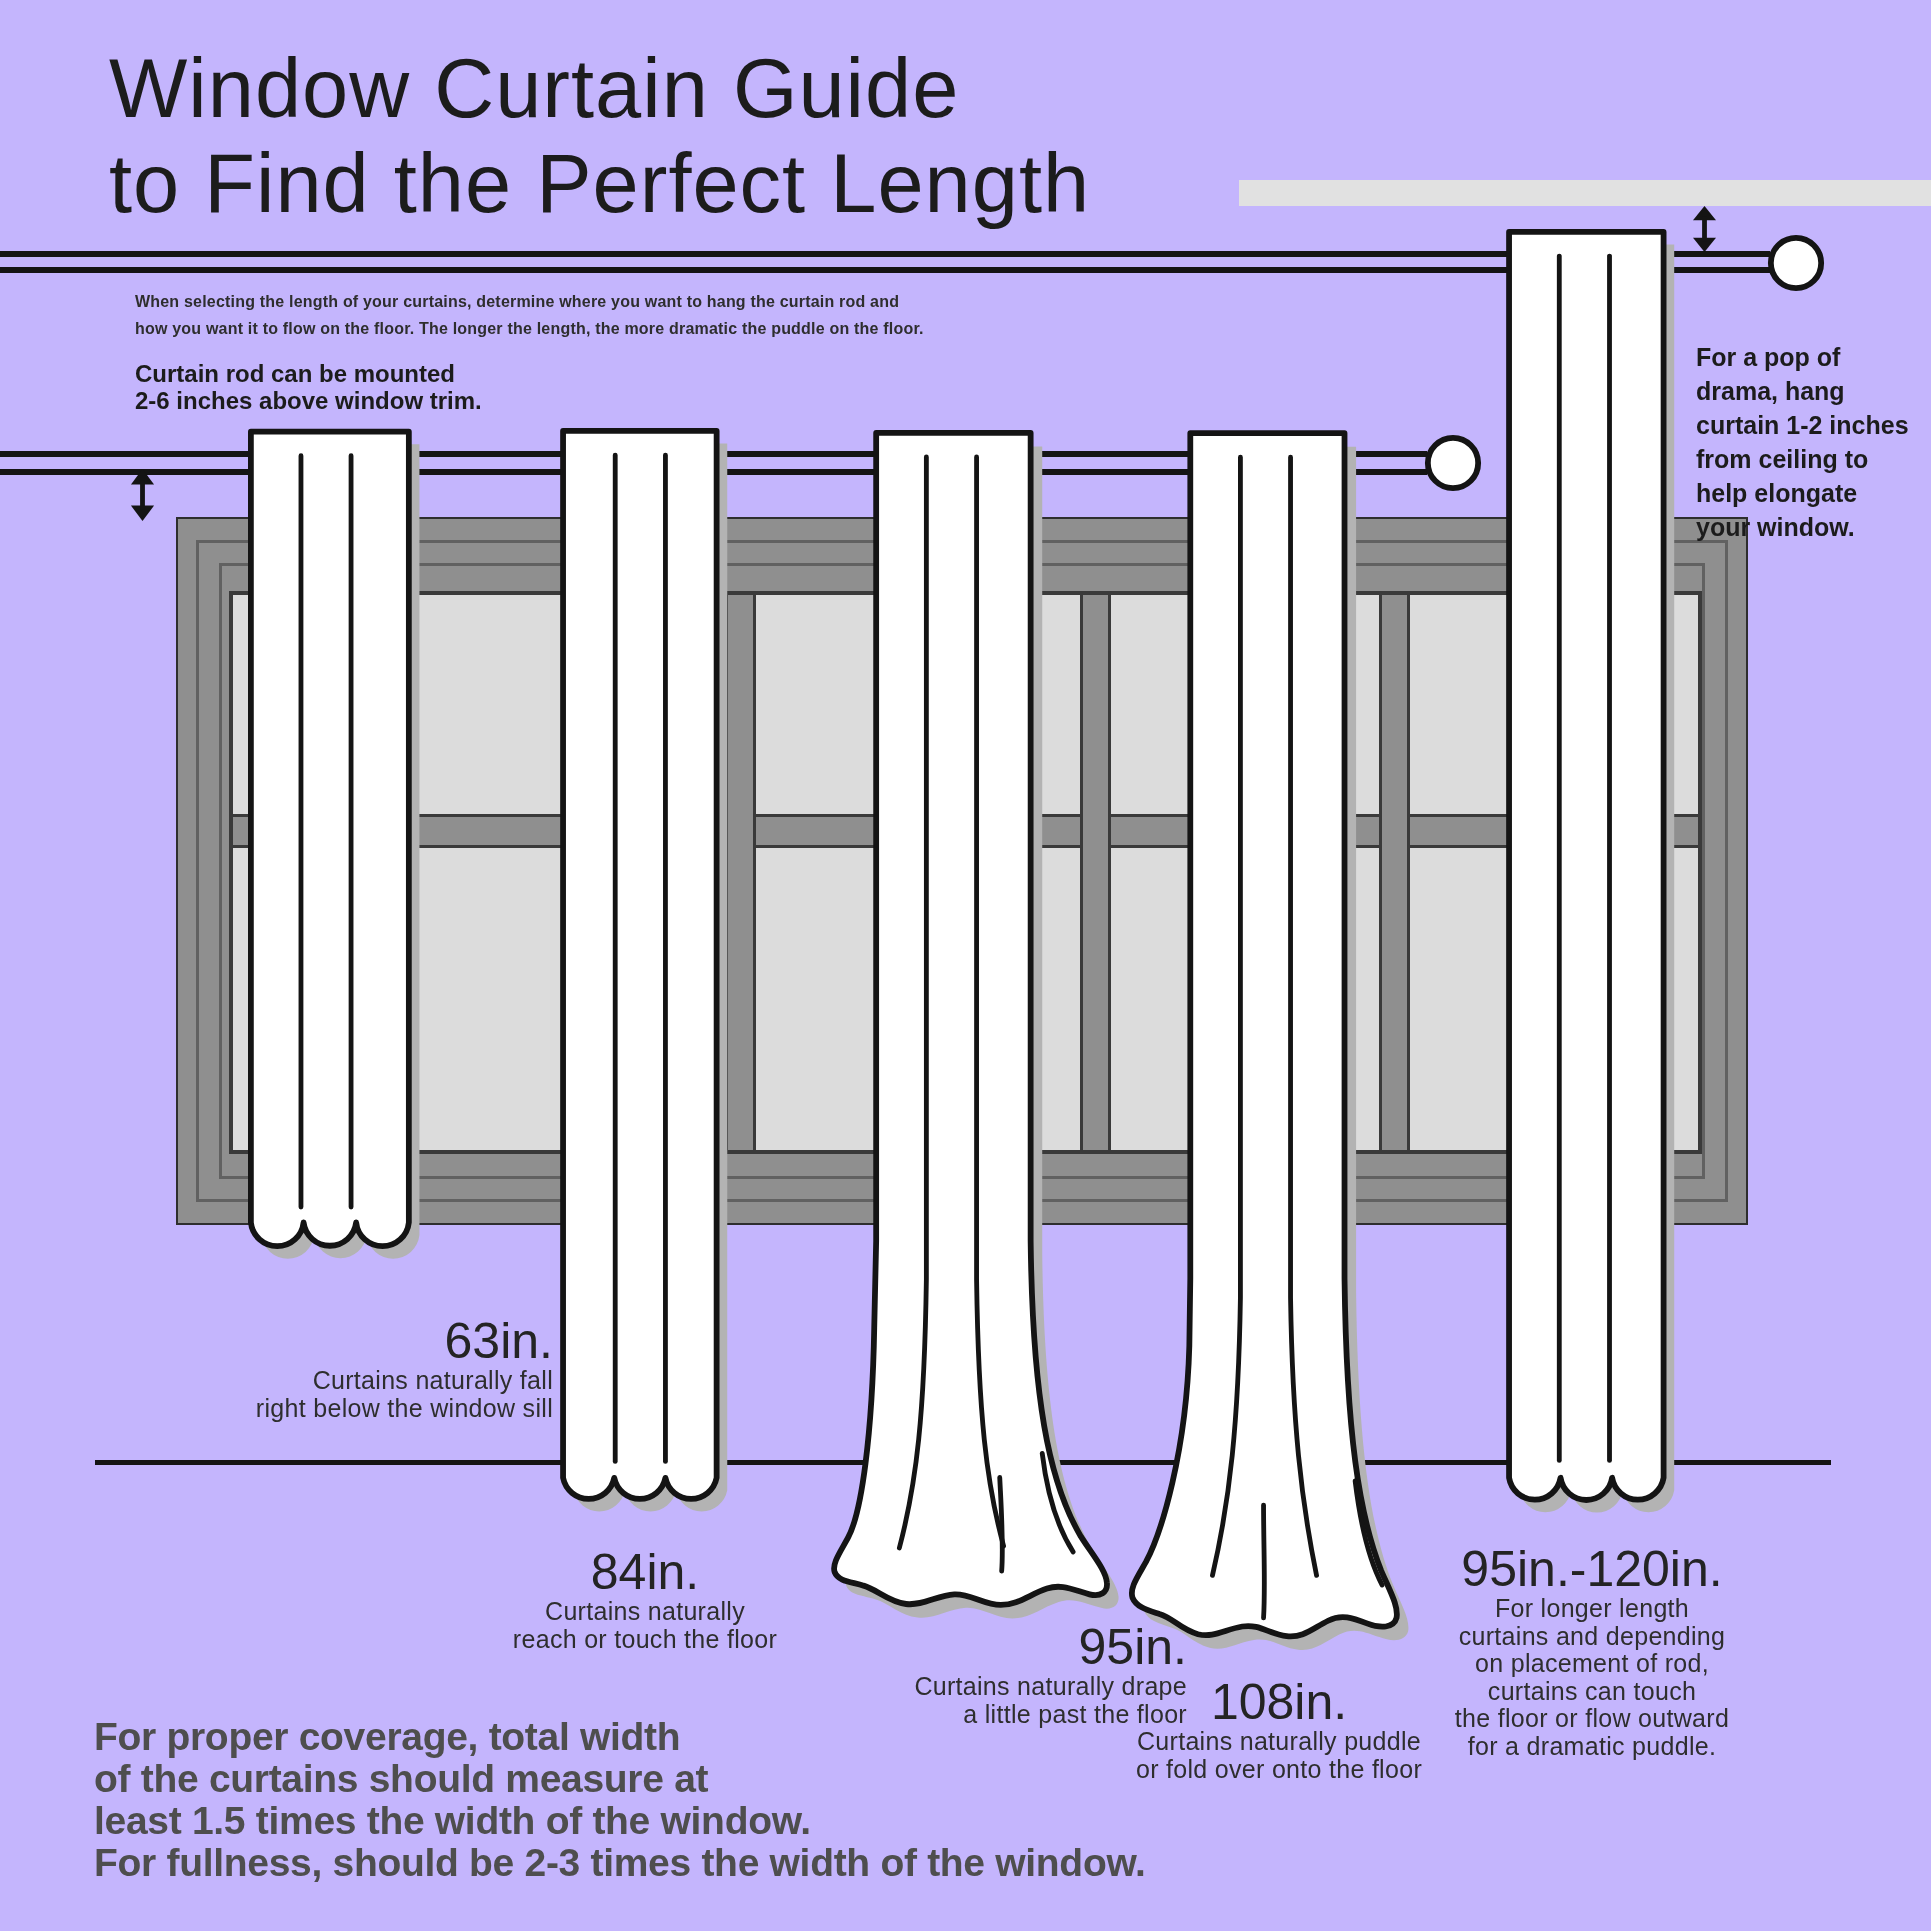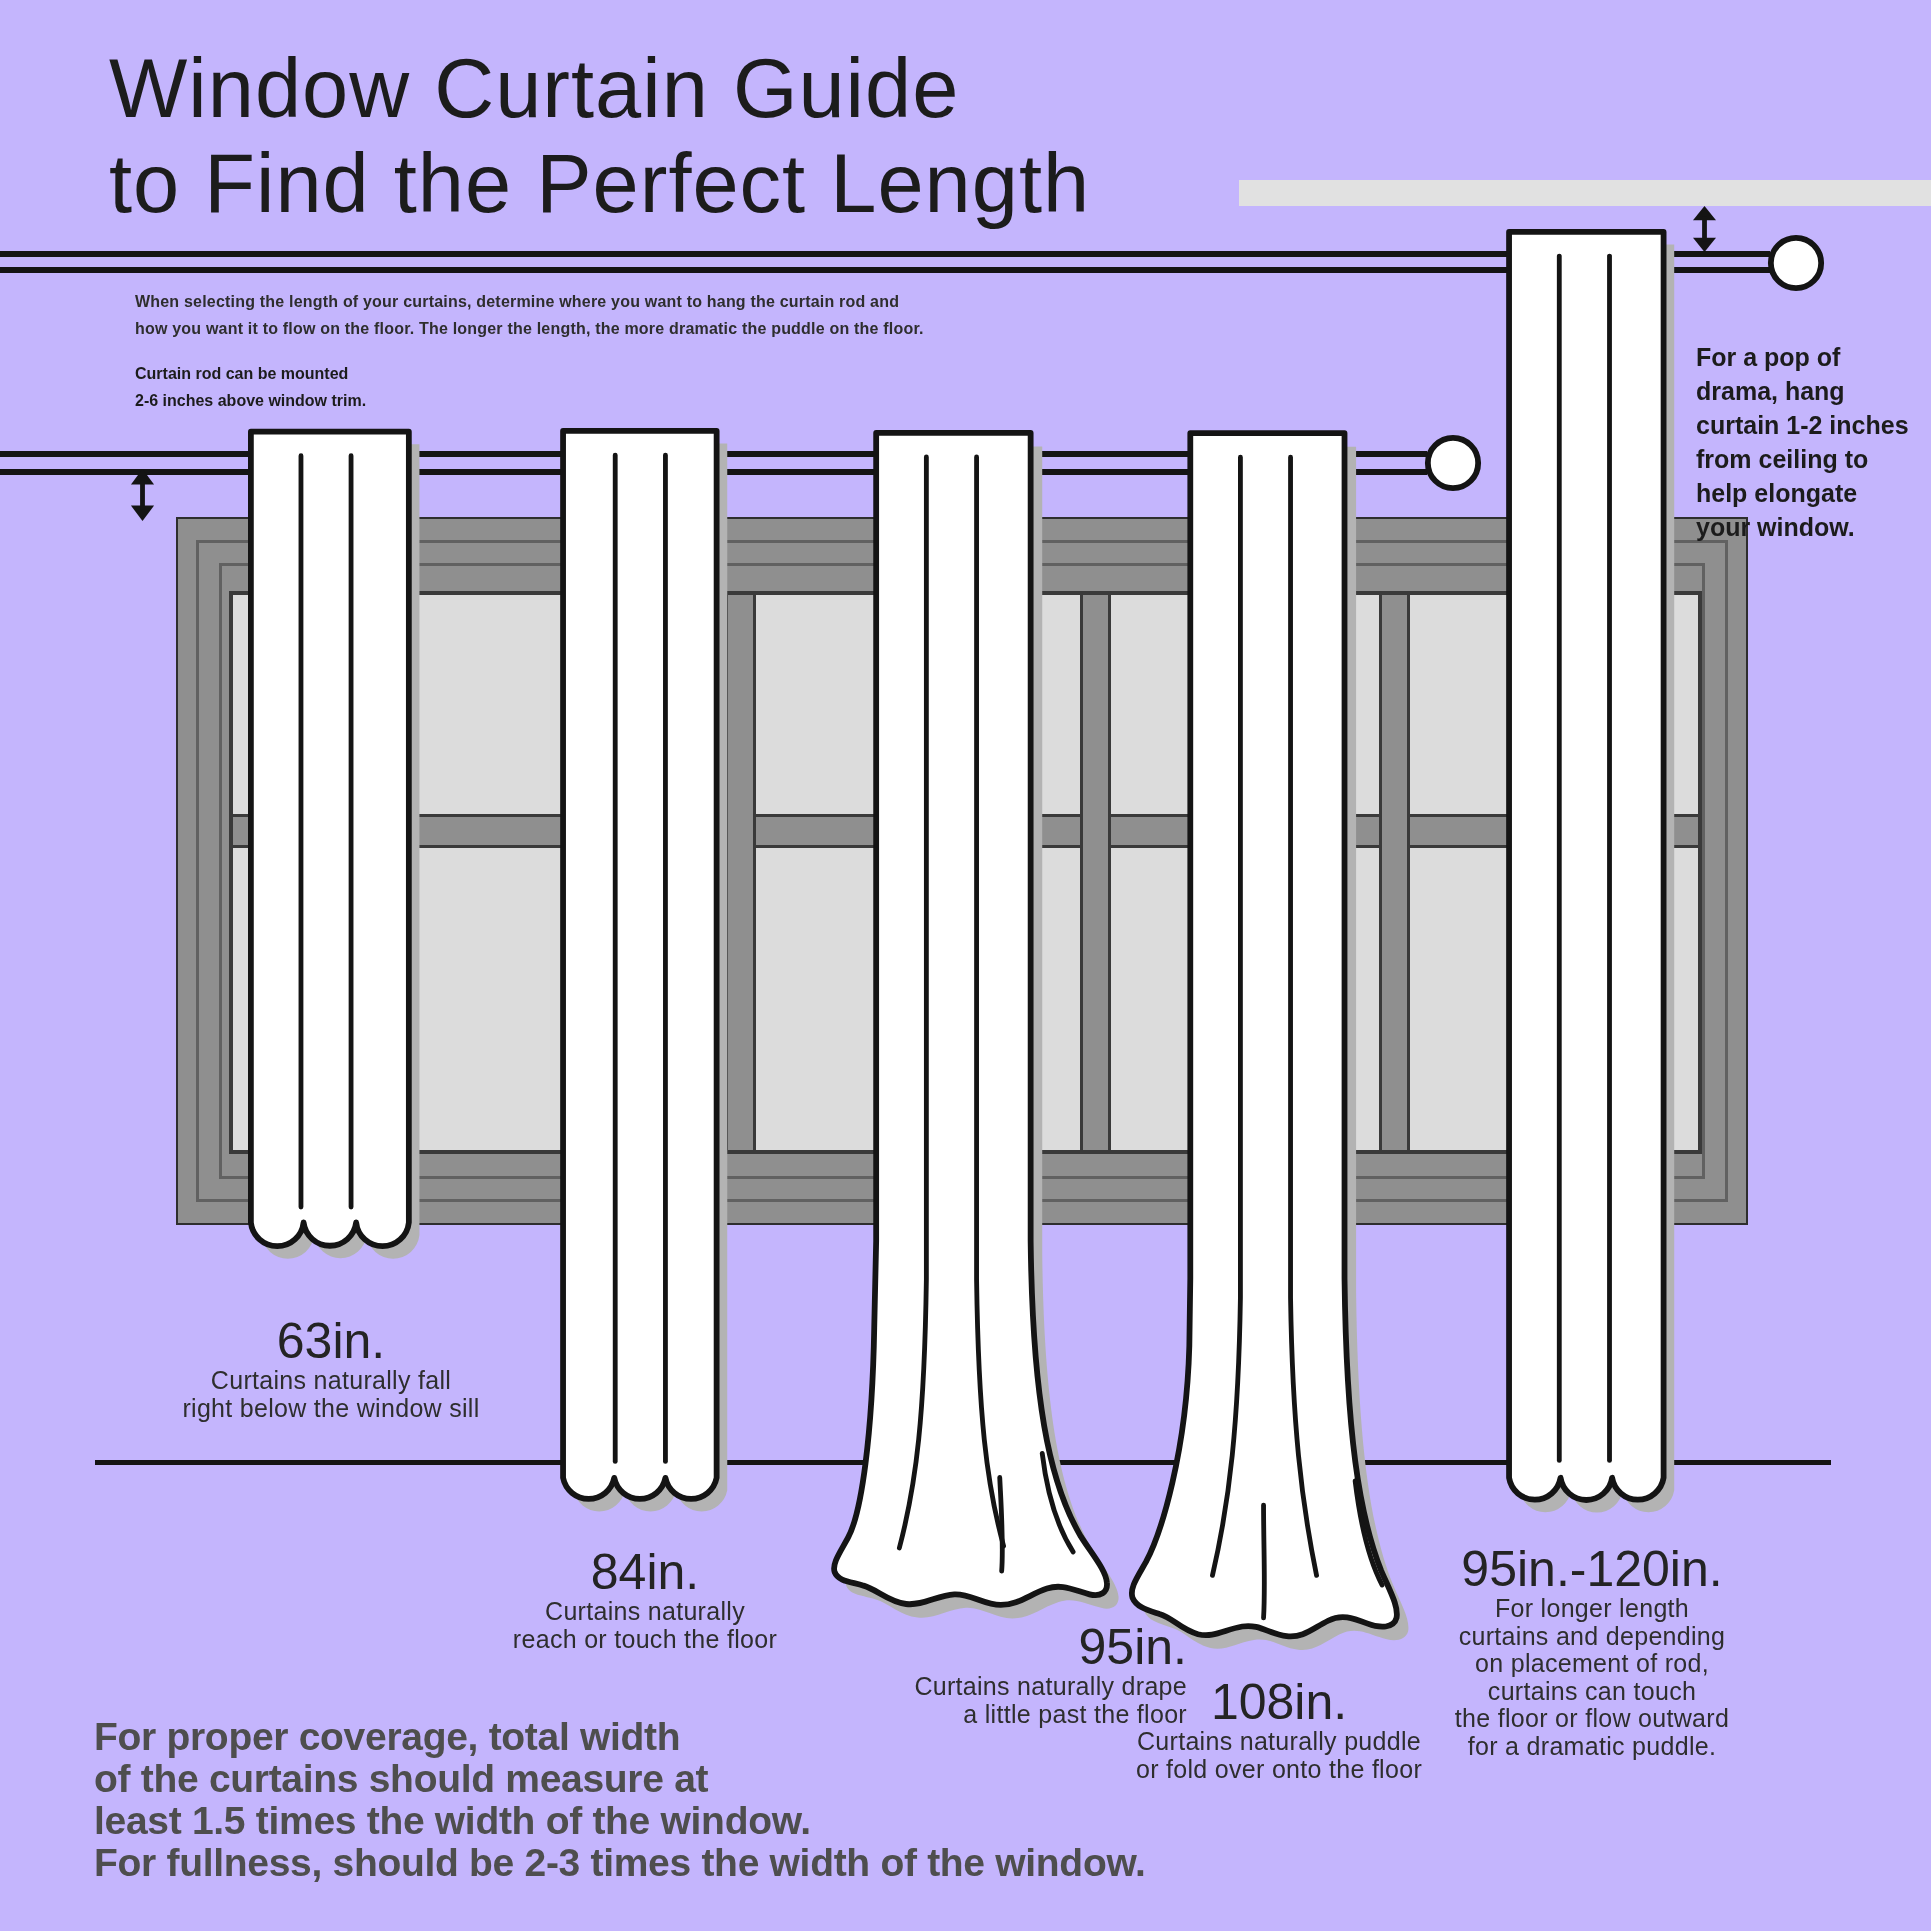--- a/index.html
+++ b/index.html
@@ -4,27 +4,27 @@
 <style>
   html,body{margin:0;padding:0;background:#ffffff;}
   #canvas{
     position:relative;width:1931px;height:1931px;background:#c4b5fd;overflow:hidden;
     font-family:"Liberation Sans", sans-serif;color:#1d1d1d;
   }
   .abs{position:absolute;}
   
   #title{left:109px;top:41px;font-size:83px;line-height:95px;letter-spacing:1px;color:#1c1c1c;font-weight:400;}
   #intro{left:135px;top:289px;font-size:16px;line-height:26.6px;color:#2e2e2e;letter-spacing:0.2px;font-weight:bold;}
-  #rod-note{left:135px;top:361px;font-size:16px;line-height:26.6px;font-weight:700;color:#1c1c1c;}
+  #rod-note{left:135px;top:361px;font-size:24px;line-height:26.6px;font-weight:700;color:#1c1c1c;}
   #ceiling-note{left:1696px;top:340px;width:241px;font-size:25px;line-height:34px;font-weight:700;color:#1c1c1c;}
   #width-note{left:94px;top:1692px;font-size:39px;line-height:42px;font-weight:700;color:#4e4e4e;letter-spacing:-0.3px;margin-top:24px;}
   .curtain-label{text-align:center;}
   .curtain-label .len{font-size:50px;line-height:52px;color:#242424;}
   .curtain-label .desc{font-size:25px;line-height:27.5px;color:#2e2e2e;letter-spacing:0.3px;}
-  #label-63{left:109px;top:1315px;width:444px;}
+  #label-63{left:109px;top:1315px;width:444px;text-align:right;}
   #label-84{left:423px;top:1546px;width:444px;}
   #label-95{left:743px;top:1621px;width:444px;text-align:right;}
   #label-108{left:1057px;top:1676px;width:444px;}
   #label-95-120{left:1370px;top:1543px;width:444px;}
   
   #ceiling-bar{left:1239px;top:180px;width:692px;height:26px;background:#e1e1e1;}
   .rod-line{background:#141414;height:5.8px;}
   #floor-line{left:95px;top:1460px;width:1736px;height:4.8px;background:#141414;}
   
   #window-frame{left:176px;top:517px;width:1572px;height:708px;background:#8f8f8f;

